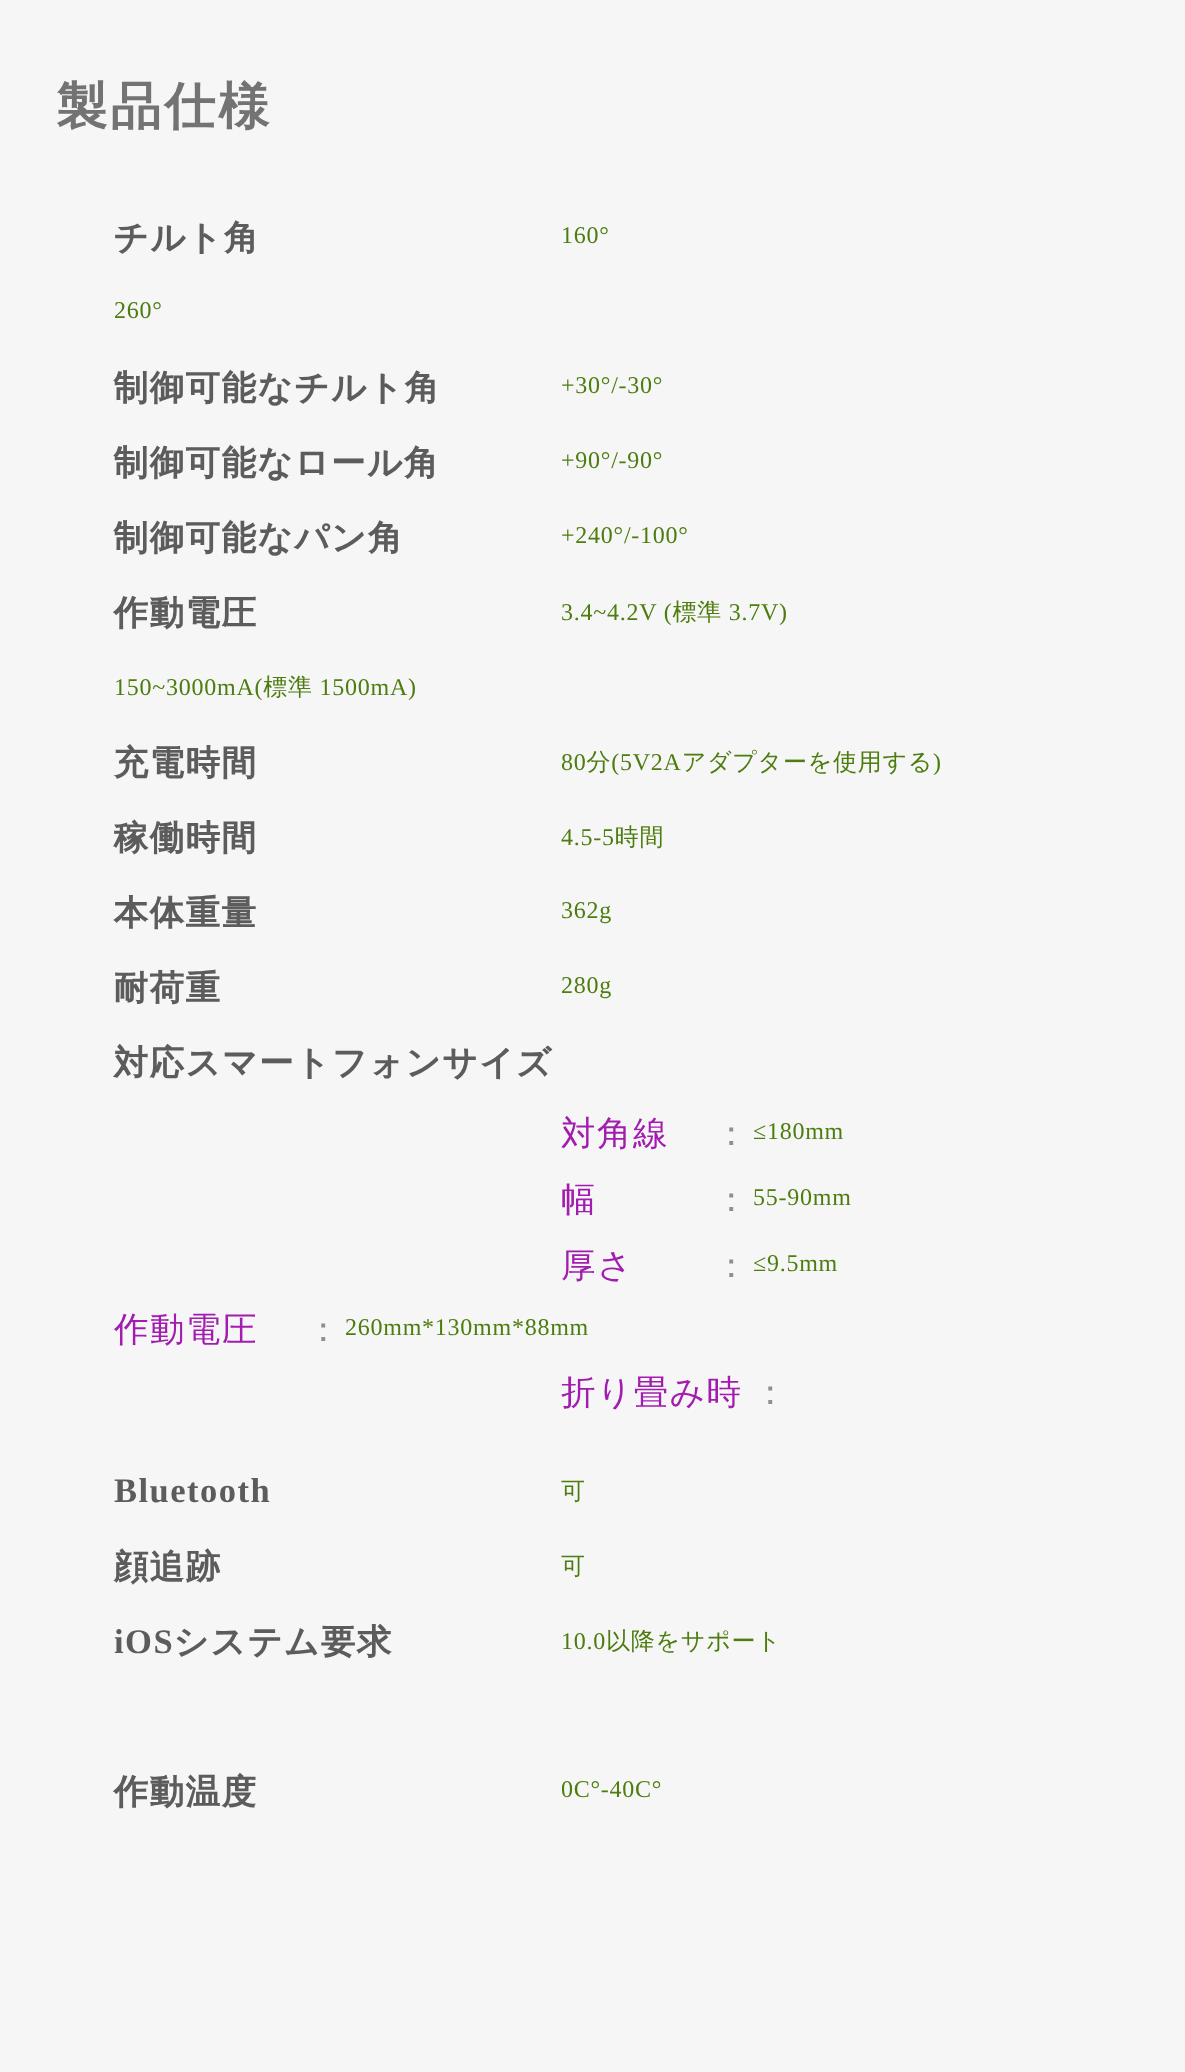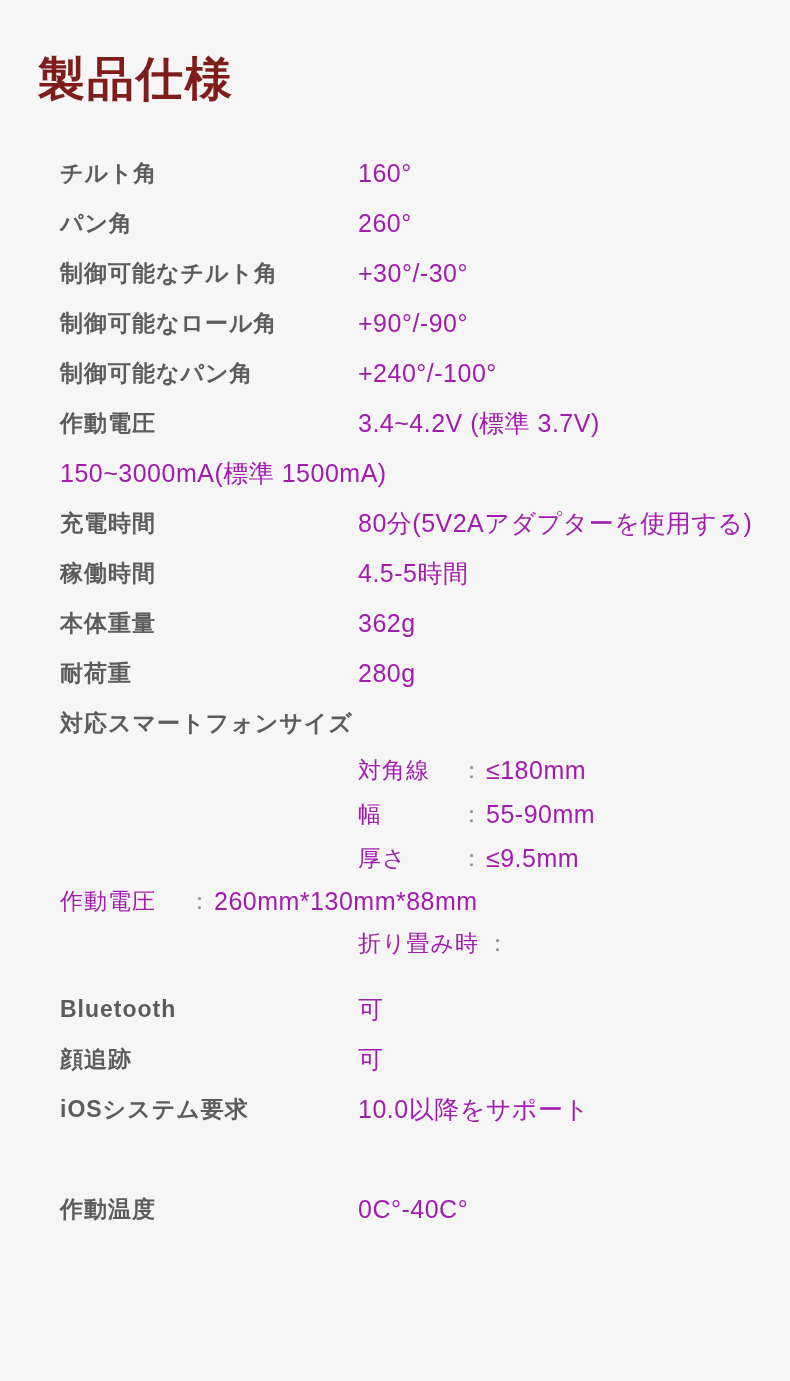--- a/index.html
+++ b/index.html
@@ -11,29 +11,30 @@
     overflow: hidden;
   }
   .page {
     width: 790px;
     height: 1381px;
     background: #f6f6f6;
     padding-left: 38px;
     padding-top: 52px;
   }
   .title {
-    font-size: 47px;
+    font-size: 34px;
     font-weight: 800;
-    color: #7f1d1d;
+    color: #737373;
     letter-spacing: 2px;
     line-height: 1.15;
   }
   .rows {
     margin-top: 42px;
-    margin-left: 22px; 
+    margin-left: 38px; 
+    font-family: Liberation Serif, serif;
   }
   .row {
     display: flex;
     align-items: center;
     height: 50px;
   }
   .subrow {
     display: flex;
     align-items: center;
     height: 44px;
@@ -42,23 +43,23 @@
   .label {
     display: inline-block;
     width: 298px;
     flex: 0 0 298px;
     font-size: 23px;
     font-weight: bold;
     color: #5c5c5c;
     letter-spacing: 1px;
   }
   .value {
-    font-size: 25px;
+    font-size: 16px;
     font-weight: 400;
-    color: #a21caf;
+    color: #4d7c0f;
     letter-spacing: 0.5px;
   }
   .subname {
     display: inline-block;
     width: 102px;
     flex: 0 0 102px;
     font-size: 23px;
     color: #a21caf;
     letter-spacing: 1px;
   }
@@ -79,21 +80,20 @@
 <div class="page">
   <h1 class="title">製品仕様</h1>
 
   <div class="rows">
 
     <div class="row">
       <span class="label">チルト角</span>
       <span class="value">160°</span>
     </div>
     <div class="row">
-      <span class="label">パン角</span>
       <span class="value">260°</span>
     </div>
     <div class="row">
       <span class="label">制御可能なチルト角</span>
       <span class="value">+30°/-30°</span>
     </div>
     <div class="row">
       <span class="label">制御可能なロール角</span>
       <span class="value">+90°/-90°</span>
     </div>

